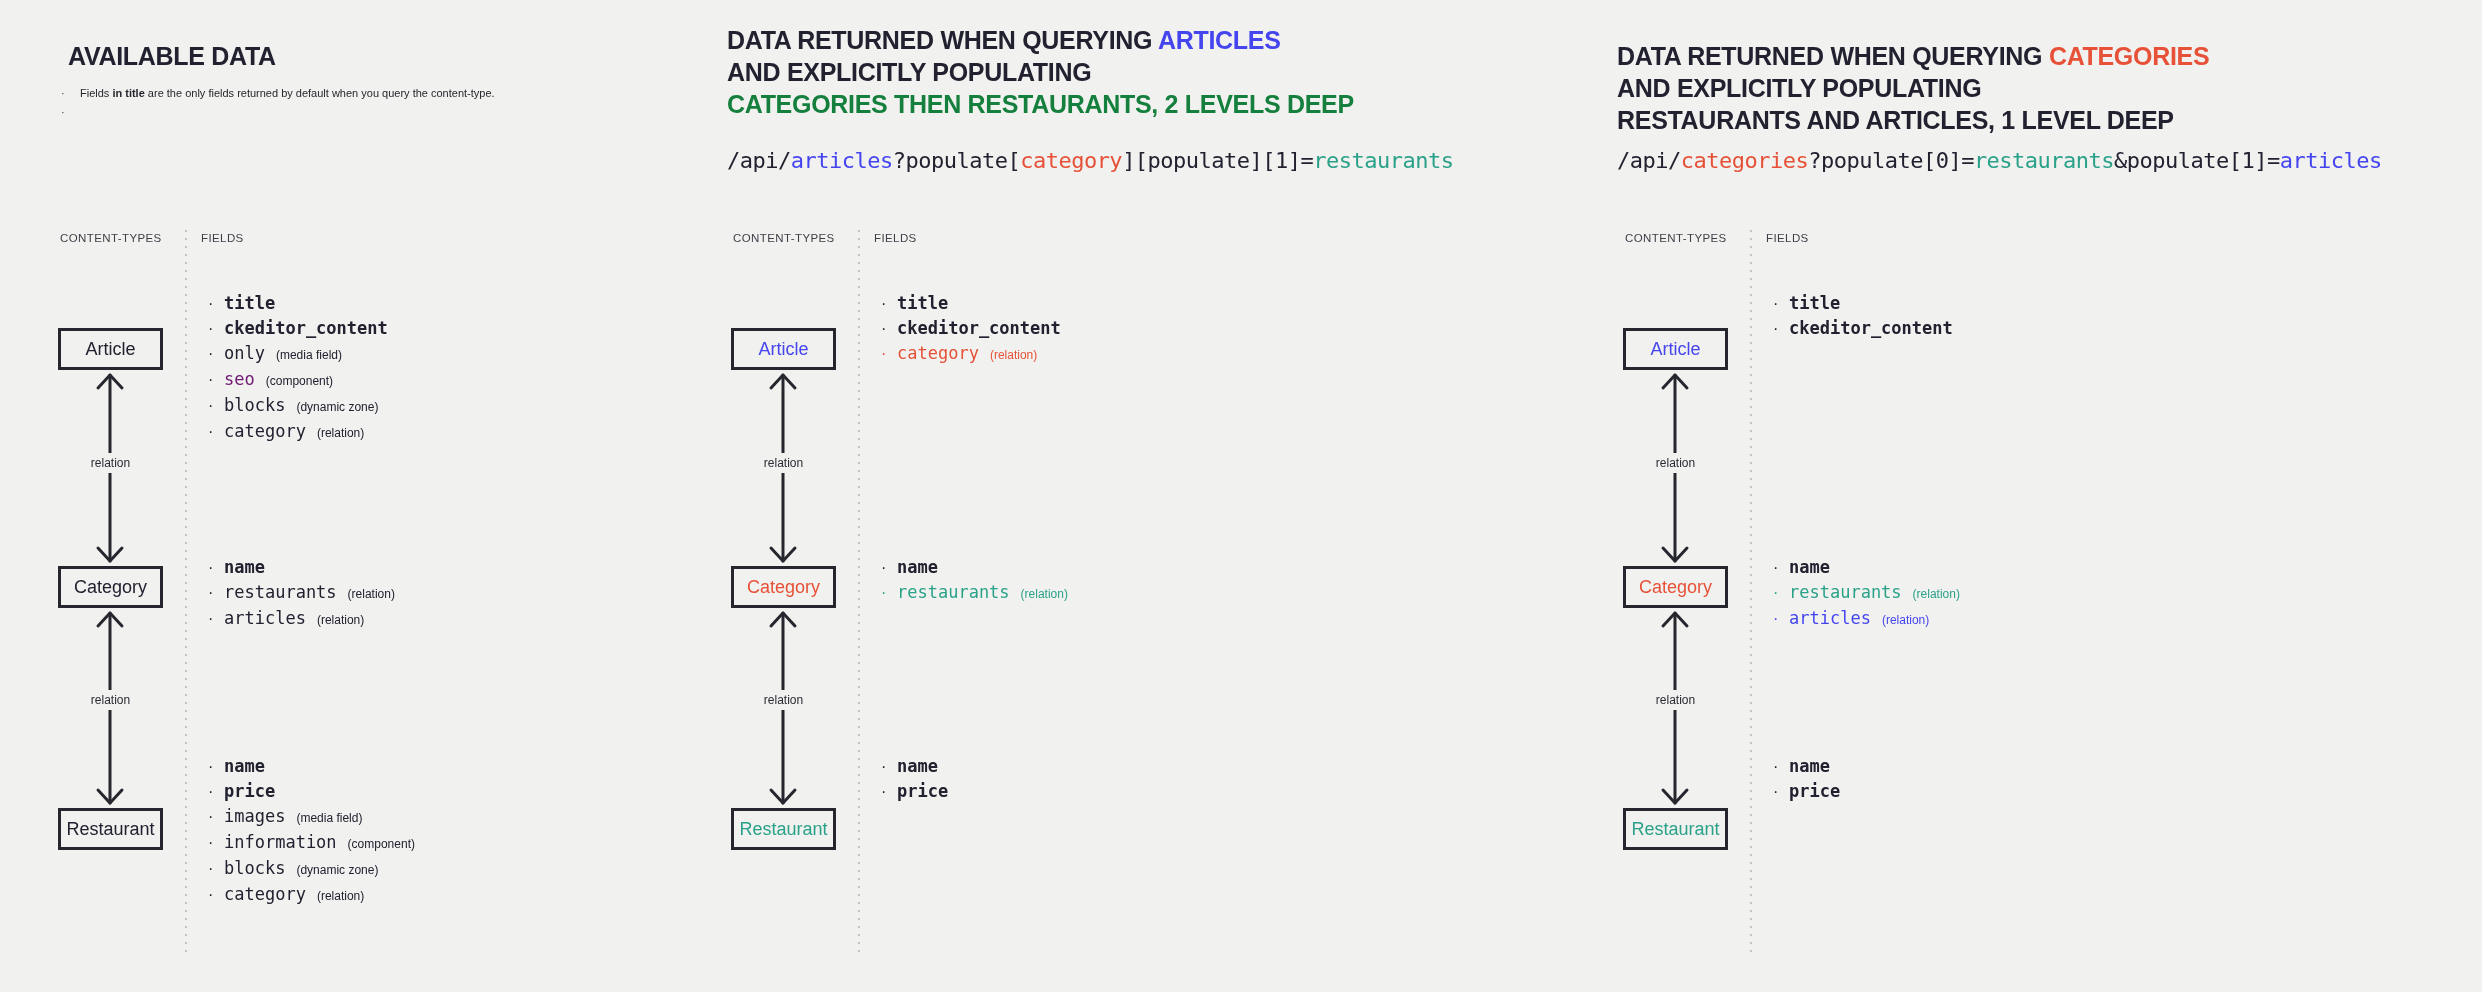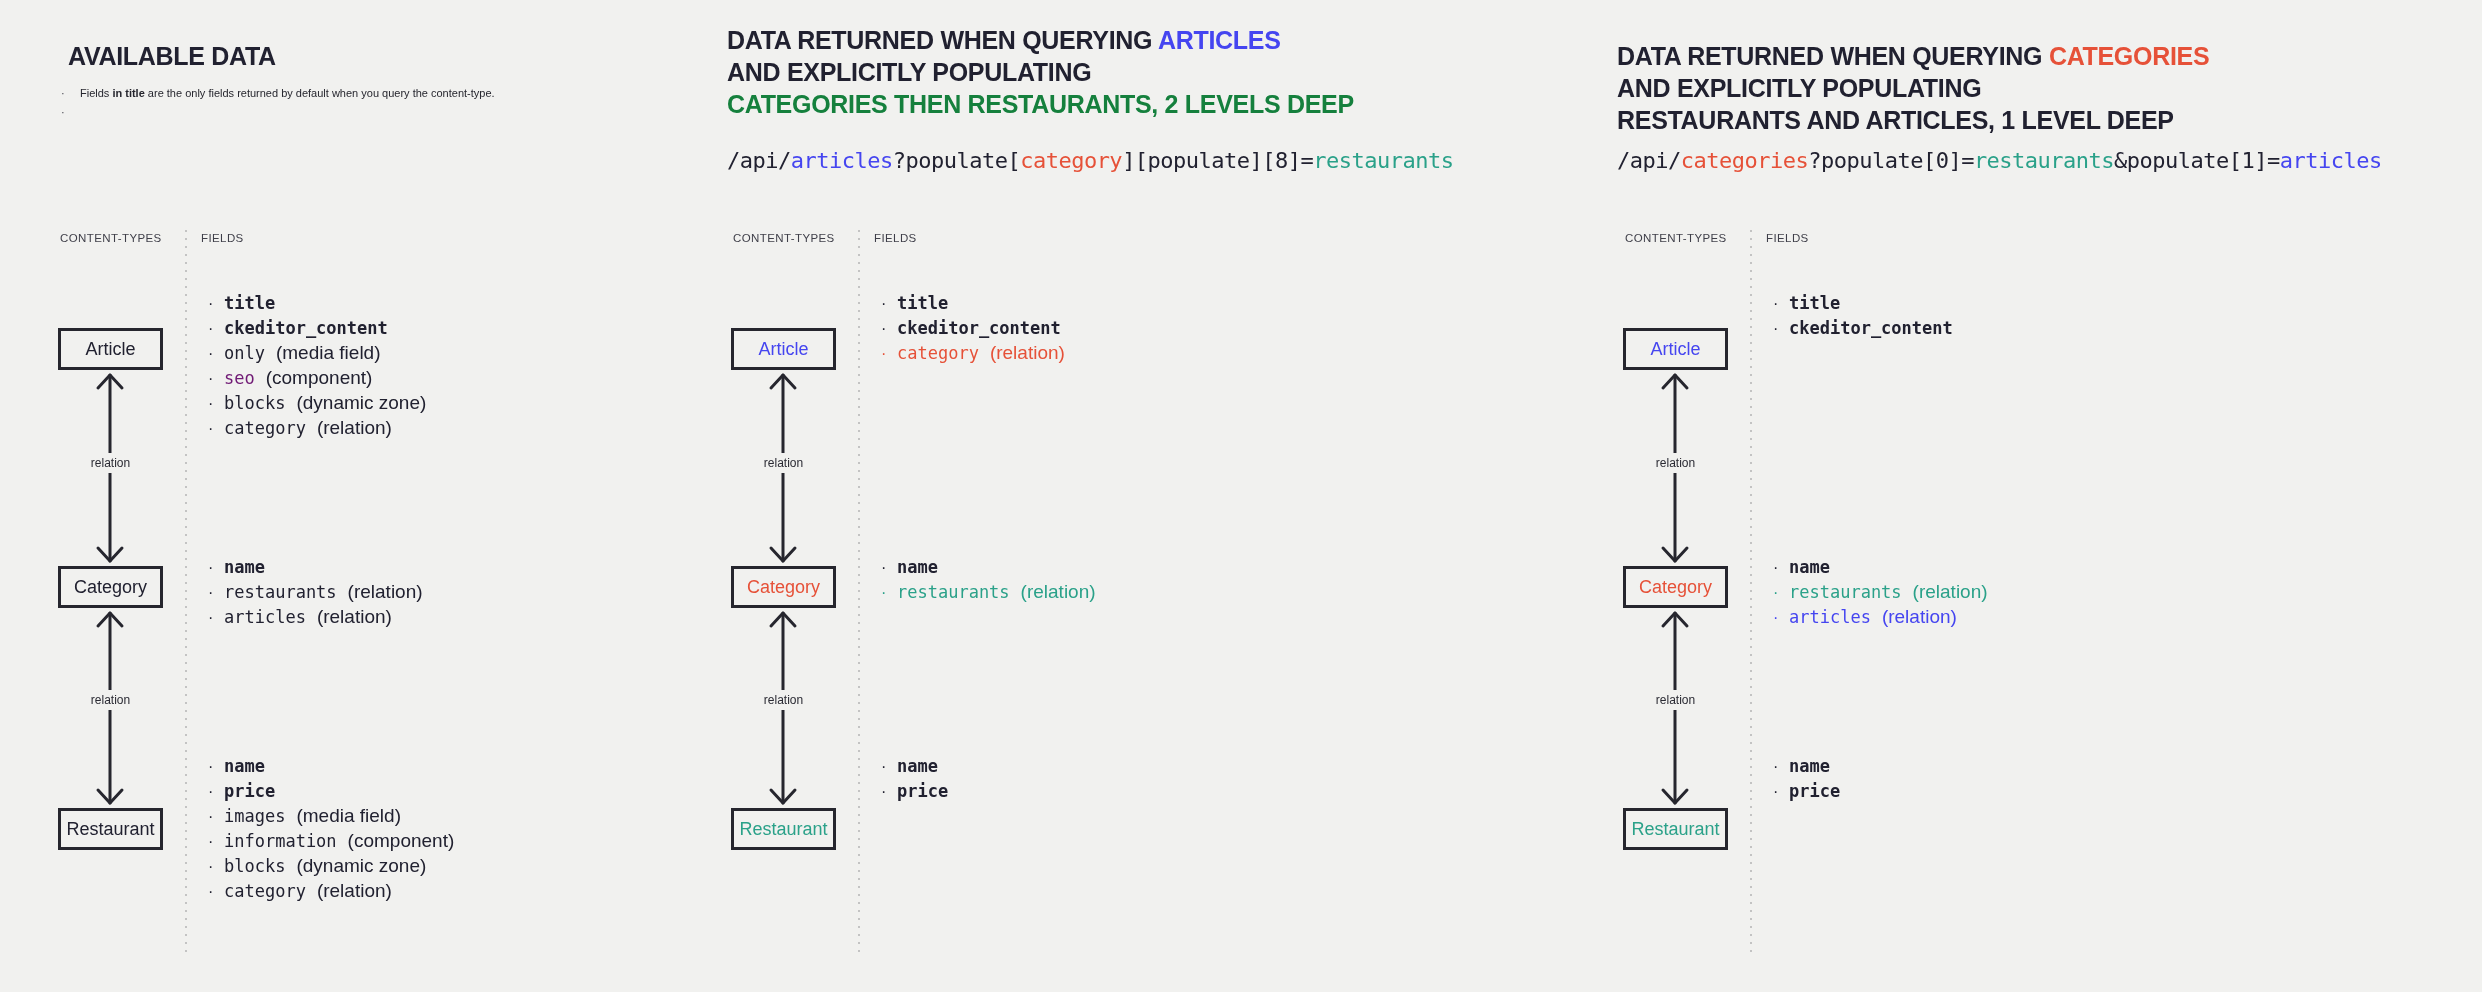--- a/index.html
+++ b/index.html
@@ -35,21 +35,21 @@
   .entity-box{
     position:absolute;left:0;width:105px;height:42px;
     border:3px solid #26262e;box-sizing:border-box;
     display:flex;align-items:center;justify-content:center;
     font-size:18px;white-space:nowrap;background:transparent;
   }
   .fields{position:absolute;list-style:none;margin:0;padding:0;}
   .field-row{display:flex;align-items:baseline;line-height:24px;white-space:nowrap;}
   .f-dot{width:16px;font-size:16px;}
   .f-name{font-family:"DejaVu Sans Mono",monospace;font-size:17px;}
-  .f-ann{font-size:19px;margin-left:11px;}
+  .f-ann{font-size:12px;margin-left:11px;}
   .connector{position:absolute;}
   .rel-label{
     position:absolute;width:69px;text-align:center;font-size:12px;
     color:#2a2a33;background:#f1f1ef;line-height:20px;
   }
 </style>
 </head>
 <body>
 
 <div id="canvas">
@@ -168,21 +168,21 @@
           </li>
         </ul>
       </div>
     </section>
     <section class="column">
       <div class="col-title" style="left: 727px; top: 24px;">
         <div class="title-line"><span style="color: rgb(33, 33, 48);">DATA RETURNED WHEN QUERYING </span><span style="color: rgb(69, 69, 240);">ARTICLES</span></div>
         <div class="title-line"><span style="color: rgb(33, 33, 48);">AND EXPLICITLY POPULATING</span></div>
         <div class="title-line"><span style="color: #15803d;">CATEGORIES THEN RESTAURANTS, 2 LEVELS DEEP</span></div>
       </div>
-      <div class="api-path" style="left: 727px; top: 148px;"><span style="color: rgb(33, 33, 48);">/api/</span><span style="color: rgb(69, 69, 240);">articles</span><span style="color: rgb(33, 33, 48);">?populate[</span><span style="color: rgb(230, 81, 56);">category</span><span style="color: rgb(33, 33, 48);">][populate][8]=</span><span style="color: rgb(42, 161, 137);">restaurants</span></div>
+      <div class="api-path" style="left: 727px; top: 148px;"><span style="color: rgb(33, 33, 48);">/api/</span><span style="color: rgb(69, 69, 240);">articles</span><span style="color: rgb(33, 33, 48);">?populate[</span><span style="color: rgb(230, 81, 56);">category</span><span style="color: rgb(33, 33, 48);">][populate][1]=</span><span style="color: rgb(42, 161, 137);">restaurants</span></div>
       <div class="dtable" style="left: 731px; top: 230px; height: 727px;">
         <span class="col-header" style="left: 2px;">CONTENT-TYPES</span>
         <span class="col-header" style="left: 143px;">FIELDS</span>
         <div class="divider" style="left: 127px; height: 727px;"></div>
         <svg class="connector" width="48" height="192" style="left: 28px; top: 142px;">
           <polyline points="24,3 24,189" fill="none" stroke="#26262e" stroke-width="3" stroke-linecap="round" stroke-linejoin="round"></polyline>
           <polyline points="12,16 24,3 36,16" fill="none" stroke="#26262e" stroke-width="3" stroke-linecap="round" stroke-linejoin="round"></polyline>
           <polyline points="12,176 24,189 36,176" fill="none" stroke="#26262e" stroke-width="3" stroke-linecap="round" stroke-linejoin="round"></polyline>
         </svg>
         <span class="rel-label" style="left: 18px; top: 223px;">relation</span>

